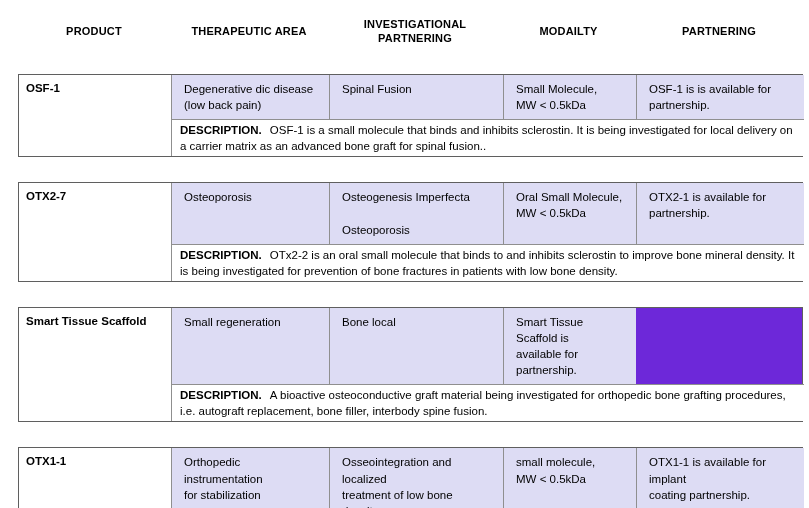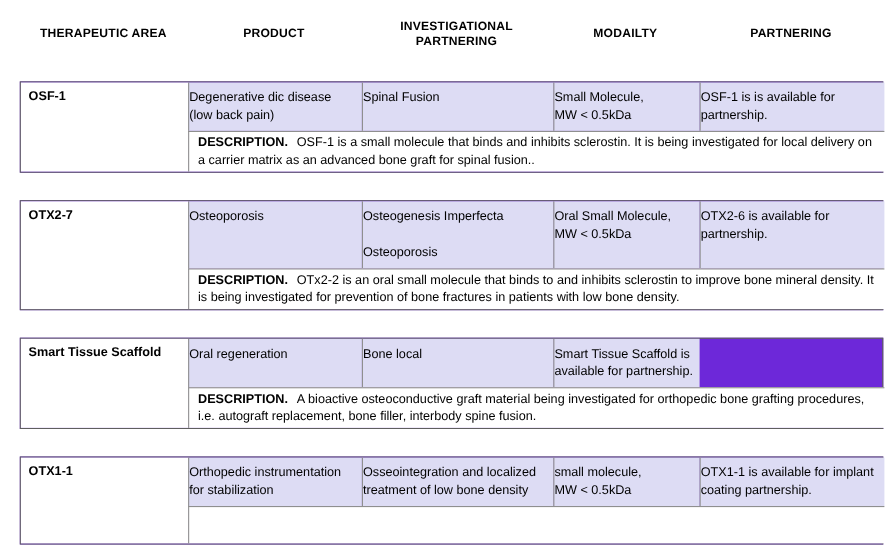--- a/index.html
+++ b/index.html
@@ -53,21 +53,21 @@
     background: #ffffff;
     font-weight: bold;
     padding: 6px 7px;
     box-sizing: border-box;
     white-space: pre-line;
     line-height: 1.35;
   }
   .cell {
     background: #dddcf4;
     border-left: 1px solid #8f8f8f;
-    padding: 6px 0;
+    padding: 6px 12px;
     box-sizing: border-box;
     white-space: pre-line;
     line-height: 1.4;
     min-height: 38px;
     grid-row: 1;
   }
   .desc-cell {
     grid-column: 2 / 6;
     grid-row: 2;
     background: #ffffff;
@@ -82,22 +82,22 @@
     font-weight: bold;
     margin-right: 8px;
   }
 </style>
 </head>
 <body>
 
 <div class="page">
 
   <div class="header-row">
+    <div class="hcell">PRODUCT</div>
     <div class="hcell">THERAPEUTIC AREA</div>
-    <div class="hcell">PRODUCT</div>
     <div class="hcell">INVESTIGATIONAL
 PARTNERING</div>
     <div class="hcell">MODAILTY</div>
     <div class="hcell">PARTNERING</div>
   </div>
 
   <div class="table-rows" id="rows">
   <section class="product-row">
     <div class="product-cell">OSF-1</div>
     <div class="cell">Degenerative dic disease
@@ -113,30 +113,30 @@
   </section>
 
   <section class="product-row">
     <div class="product-cell">OTX2-7</div>
     <div class="cell">Osteoporosis</div>
     <div class="cell">Osteogenesis Imperfecta
 
 Osteoporosis</div>
     <div class="cell">Oral Small Molecule,
 MW &lt; 0.5kDa</div>
-    <div class="cell">OTX2-6 is available for
+    <div class="cell">OTX2-1 is available for
 partnership.</div>
     <div class="desc-cell">
       <span class="desc-label">DESCRIPTION.</span><span>OTx2-2 is an oral small molecule that binds to and inhibits sclerostin to improve bone mineral density. It is being investigated for prevention of bone fractures in patients with low bone density.</span>
     </div>
   </section>
 
   <section class="product-row">
     <div class="product-cell">Smart Tissue Scaffold</div>
-    <div class="cell">Oral regeneration</div>
+    <div class="cell">Small regeneration</div>
     <div class="cell">Bone local</div>
     <div class="cell">Smart Tissue Scaffold is
 available for partnership.</div>
     <div class="desc-cell">
       <span class="desc-label">DESCRIPTION.</span><span>A bioactive osteoconductive graft material being investigated for orthopedic bone grafting procedures, i.e. autograft replacement, bone filler, interbody spine fusion.</span>
     </div>
   </section>
 
   <section class="product-row">
     <div class="product-cell">OTX1-1</div>

